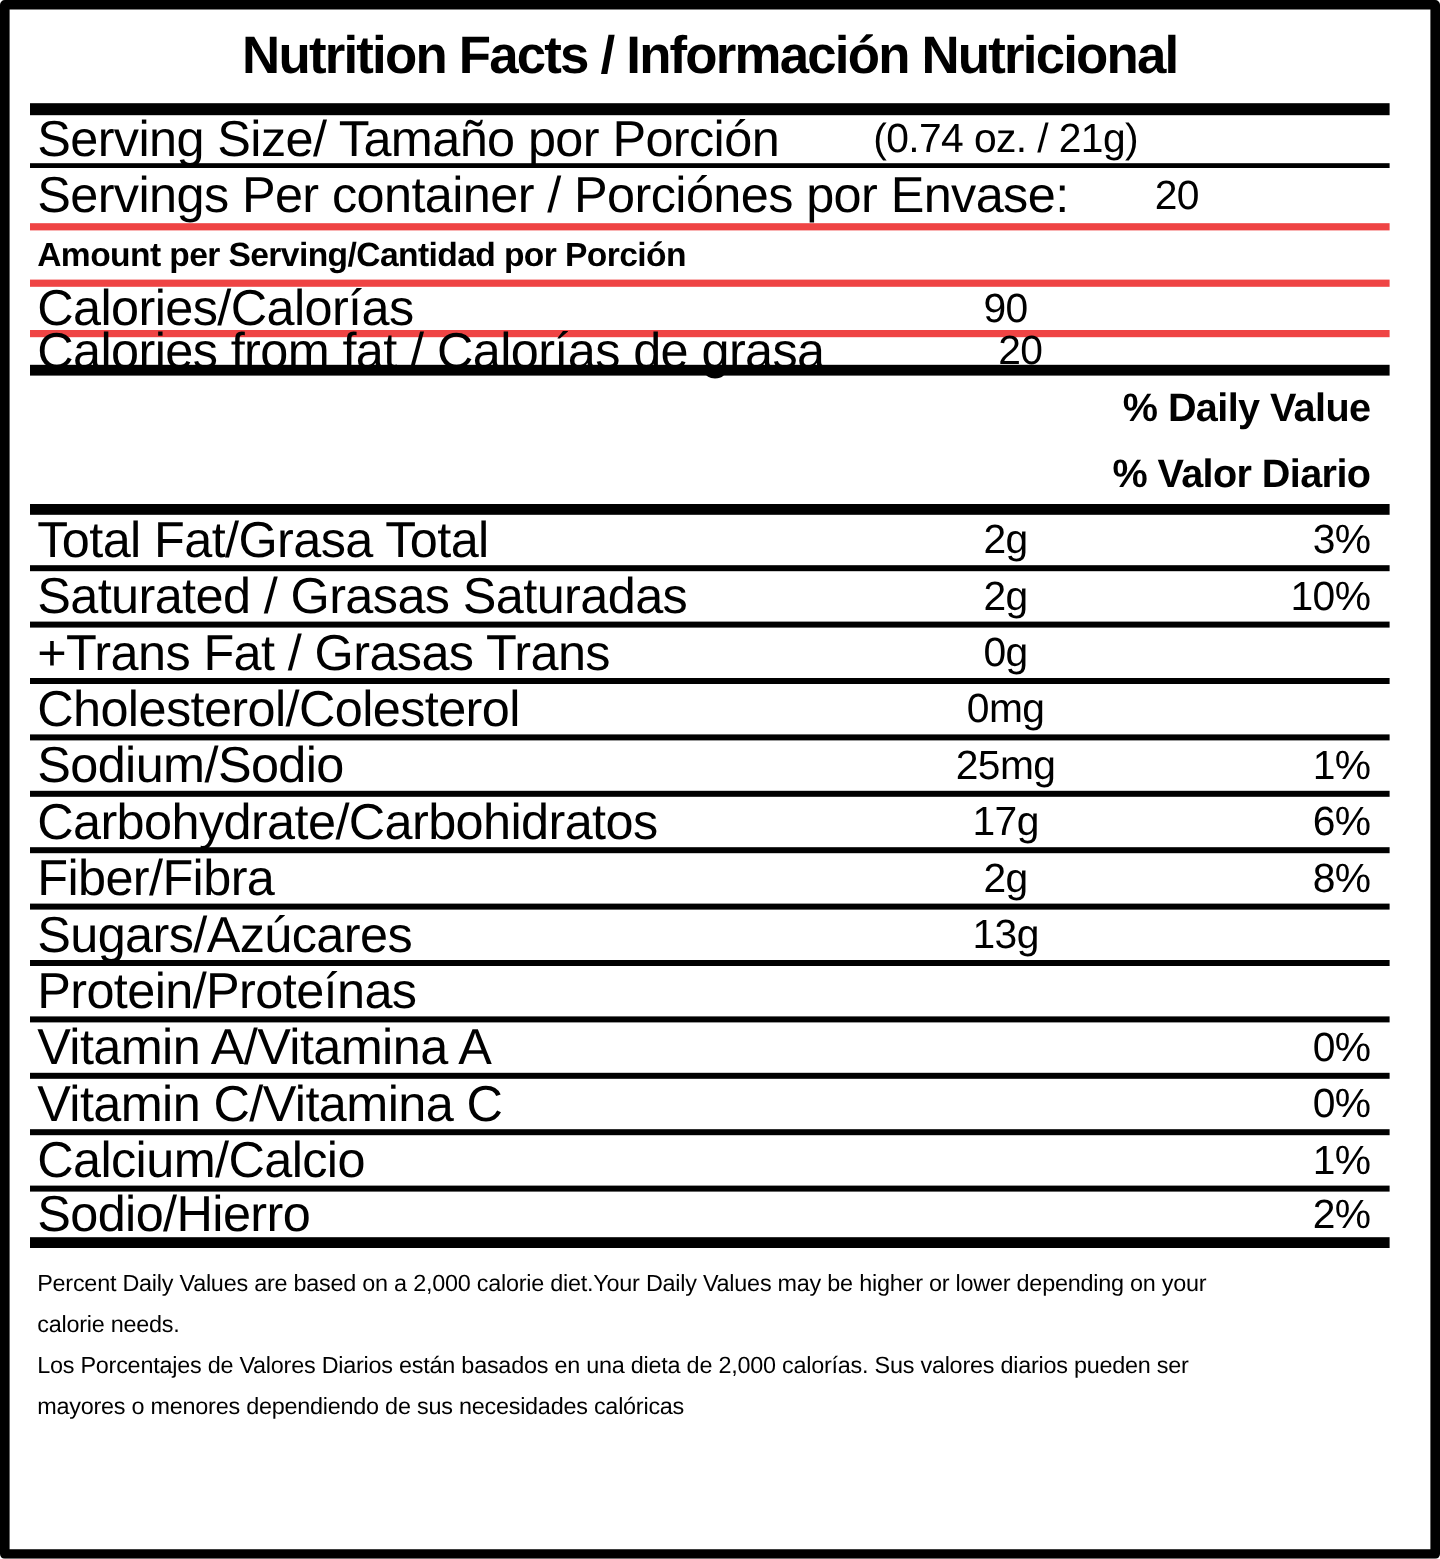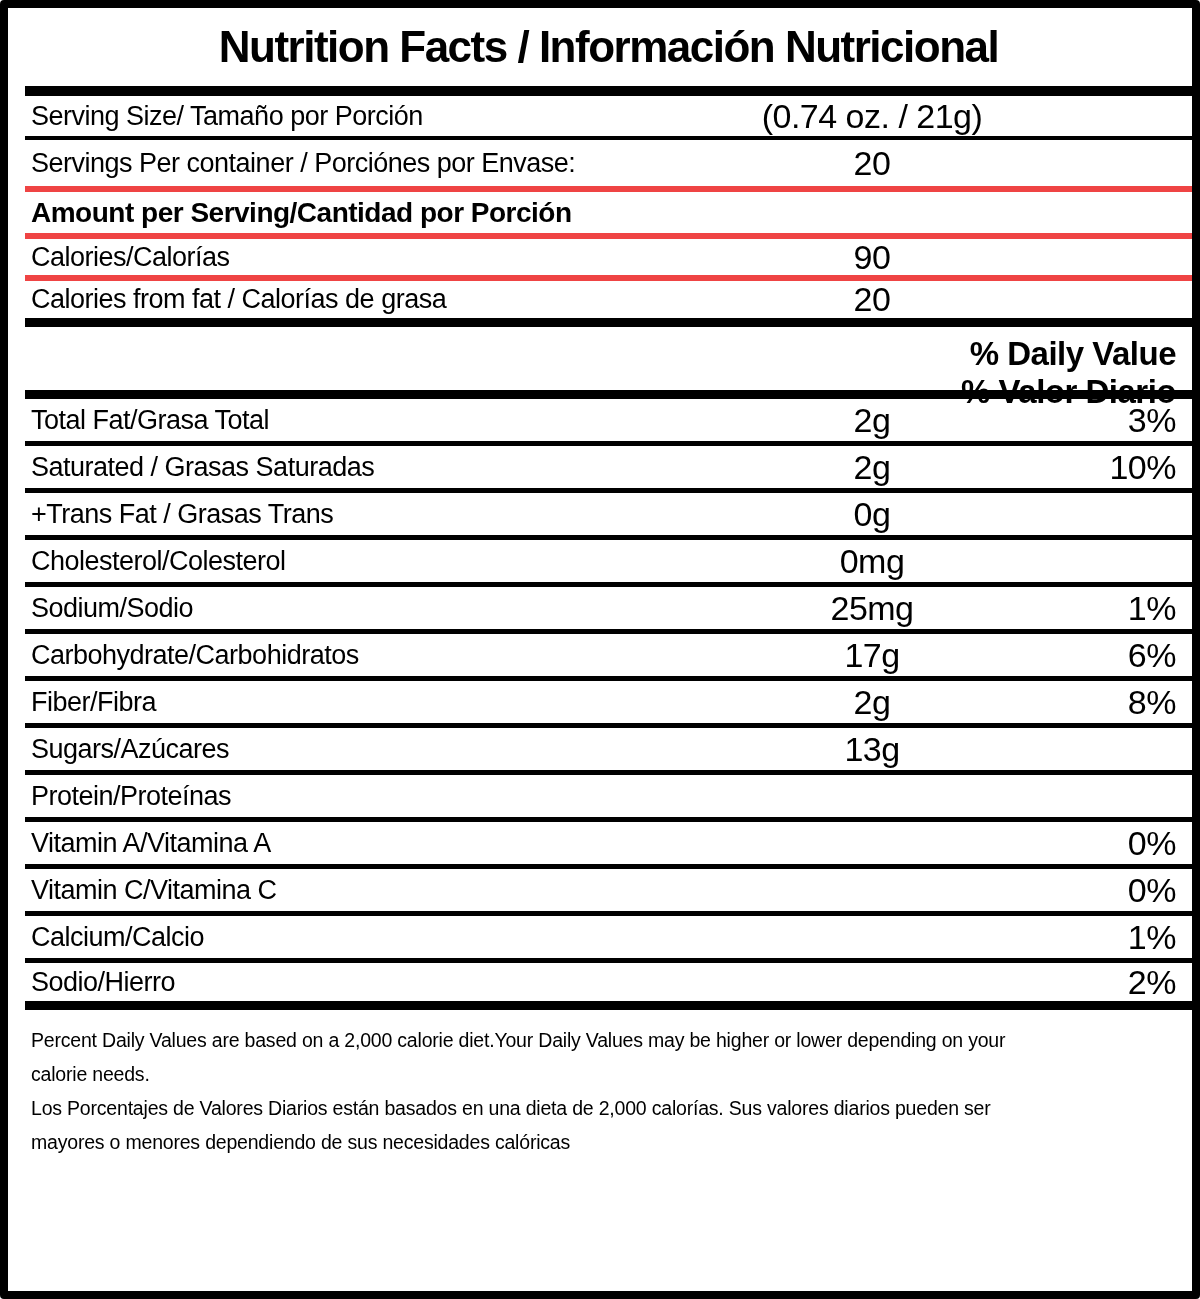--- a/index.html
+++ b/index.html
@@ -9,50 +9,50 @@
     font-family: "Liberation Sans", sans-serif;
     color: #000000;
     position: relative;
   }
   .nf-label {
     position: absolute; left: 0; top: 0;
     width: 1200px; height: 1299px;
     background: #ffffff;
     border: 8px solid #000000;
     border-radius: 4px;
-    padding-left: 17px; 
+    padding-left: 17px; padding-right: 34px;
     overflow: hidden;
   }
   .nf-title {
     height: 78px;
     display: flex; align-items: center; justify-content: center;
     font-weight: 700; font-size: 44px; letter-spacing: -1.5px;
     white-space: nowrap;
   }
   .nf-bar { height: 10px; background: #000000; }
   .row {
     display: flex; align-items: center;
     padding-left: 6px;
     letter-spacing: -0.5px;
   }
-  .lbl { flex: 1; font-size: 27px; white-space: nowrap; }
+  .lbl { flex: 1; font-size: 42px; white-space: nowrap; }
   .amt { width: 340px; text-align: center; font-size: 34px; white-space: nowrap; }
   .pct { width: 150px; text-align: right; padding-right: 16px; font-size: 34px; white-space: nowrap; }
   .b4 { border-bottom: 4px solid #000000; }
   .b5 { border-bottom: 5px solid #000000; }
   .b6 { border-bottom: 6px solid #ef4444; }
   .b9 { border-bottom: 9px solid #000000; }
   .r-serving { height: 44px; }
   .r-servings { height: 52px; }
   .r-amount { height: 47px; }
   .r-amount .lbl { font-weight: 700; font-size: 28px; }
   .r-cal { height: 42px; }
-  .r-cff { height: 46px; }
+  .r-cff { height: 32px; }
   .dvblock {
-    height: 72px;
+    height: 116px;
     display: flex; flex-direction: column;
     align-items: flex-end; justify-content: space-between;
     padding: 8px 16px 6px 0;
     font-weight: 700; font-size: 33px; letter-spacing: -0.5px;
   }
   .r-n { height: 47px; }
   .nf-footer {
     padding: 13px 0 0 6px;
     font-size: 19.5px; line-height: 34px; letter-spacing: -0.2px;
   }

